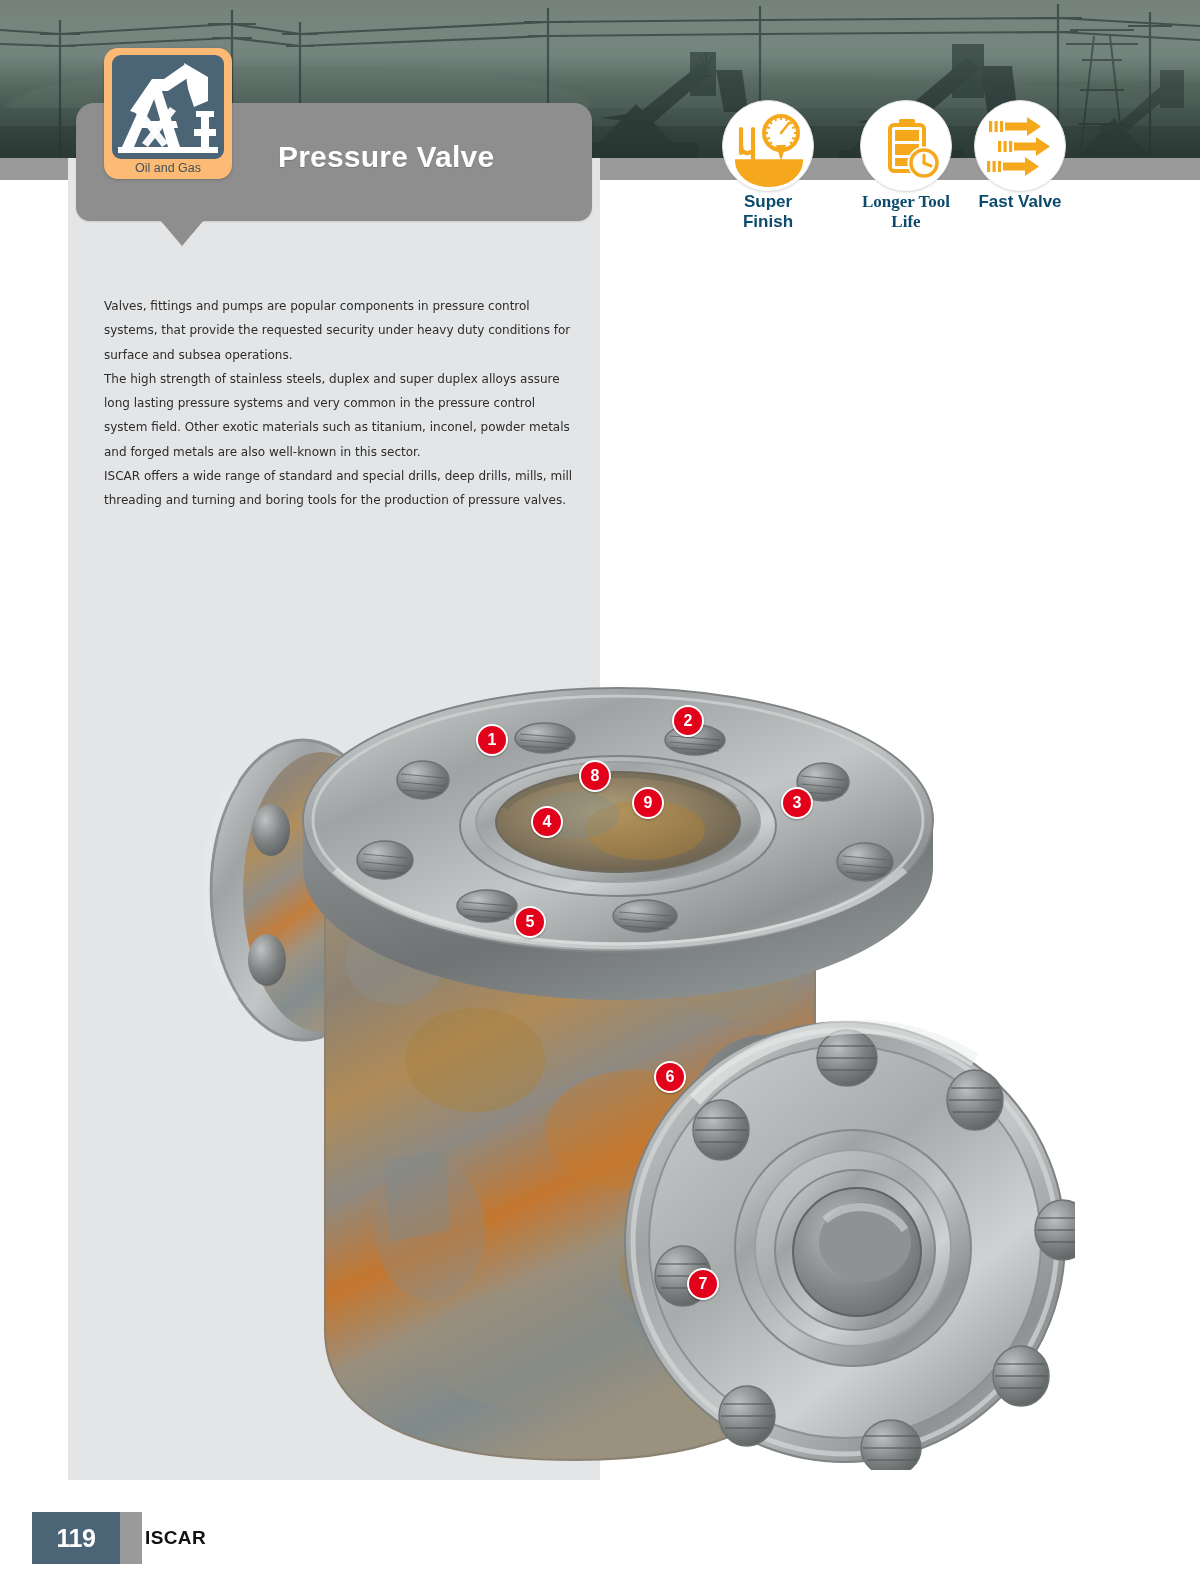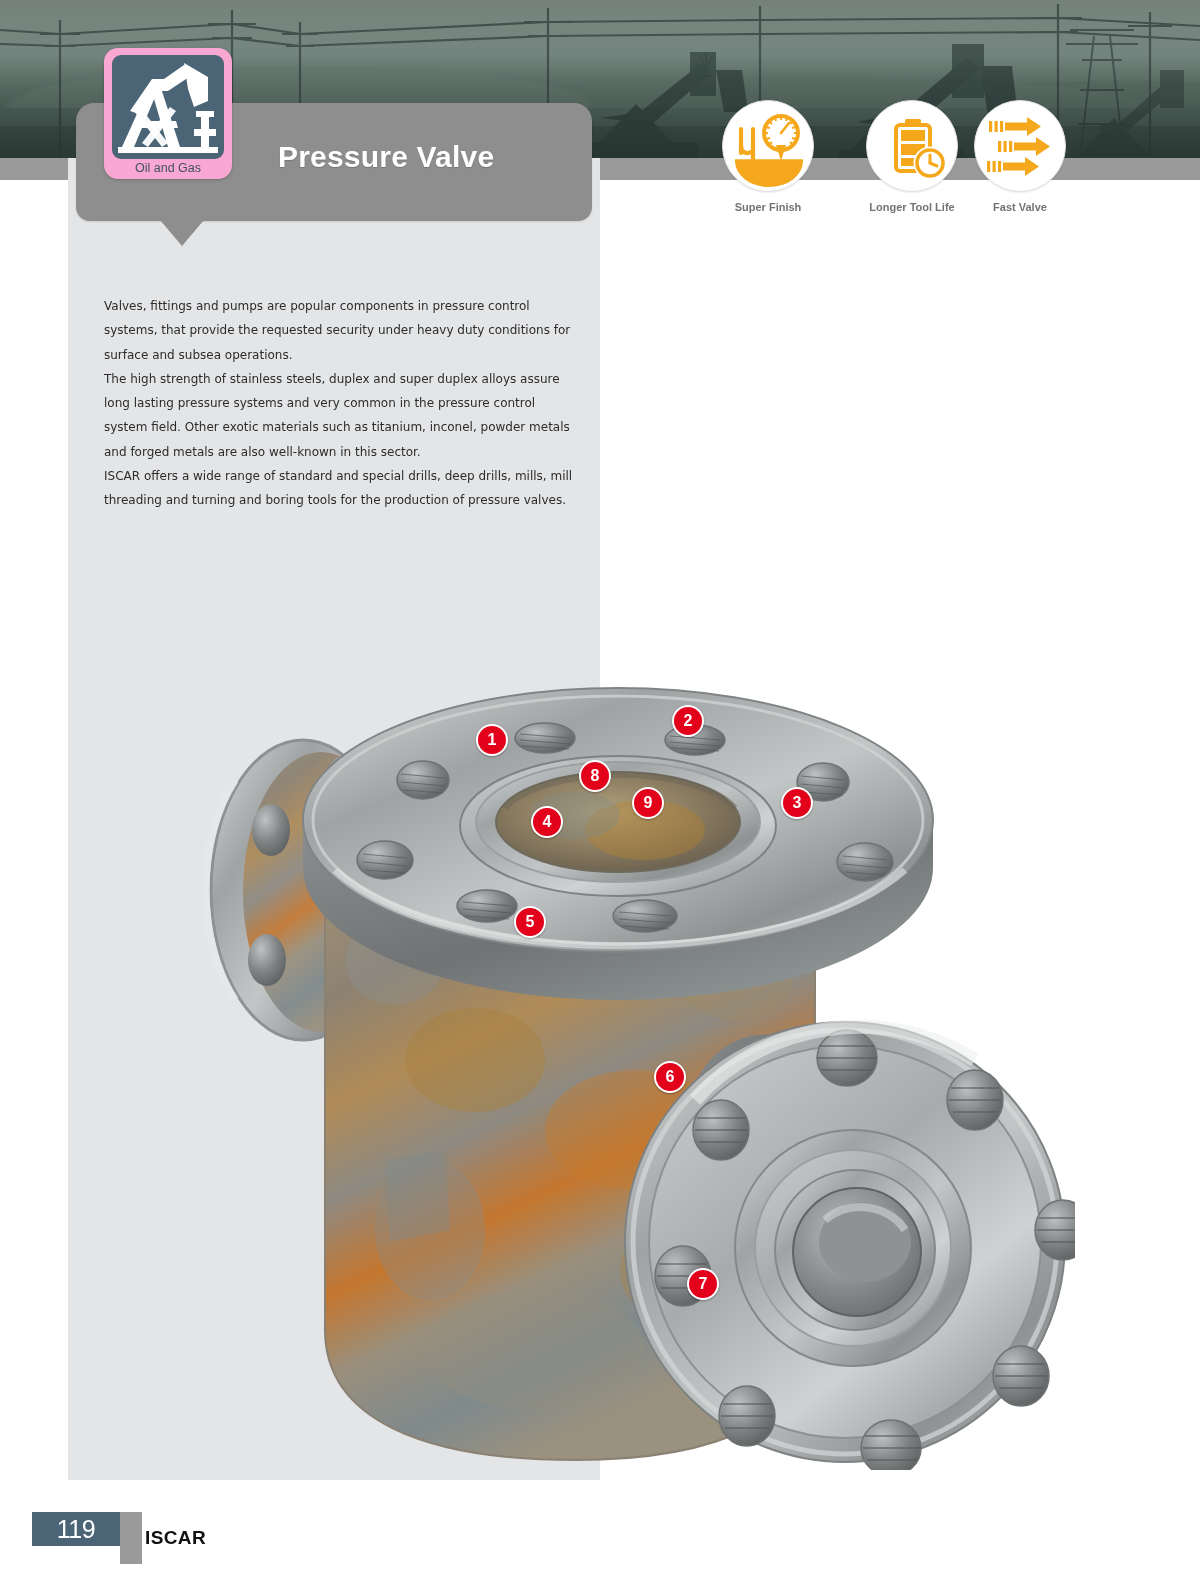--- a/index.html
+++ b/index.html
@@ -60,21 +60,21 @@
   }
   .callout-title{
     position:absolute; left:278px; top:140px; width:320px;
     font-size:30px; font-weight:bold; color:#ffffff; letter-spacing:.2px;
     text-shadow: 0 1px 1px rgba(0,0,0,.18);
   }
 
   
   .logo-box{
     position:absolute; left:104px; top:48px; width:128px; height:131px;
-    background:#f9a8d4; border-radius:14px;
+    background:#fdba74; border-radius:14px;
     box-shadow: 0 1px 3px rgba(0,0,0,.22);
     overflow:hidden;
   }
   .logo-art{
     position:absolute; left:8px; top:7px; width:112px; height:104px;
     background:#4b6577; border-radius:9px; overflow:hidden;
   }
   .logo-caption{
     position:absolute; left:0; bottom:4px; width:100%;
     text-align:center; font-size:12.5px; color:#41525c; font-weight:normal;
@@ -85,47 +85,47 @@
     position:absolute; left:712px; top:100px; width:372px; height:145px;
   }
   .feature{ position:absolute; top:0; width:100px; text-align:center; }
   .feature .circle{
     width:92px; height:92px; margin:0 auto; border-radius:50%;
     background:#ffffff; border:1px solid #e0e0e0;
     box-shadow:0 1px 2px rgba(0,0,0,.08);
     position:relative; overflow:hidden;
   }
   .feature .flabel{
-    margin-top:9px; font-size:11px; font-weight:bold; color:#737373; line-height:1.18;
+    font-size:17px; font-weight:bold; color:#0c4a6e; line-height:1.18;
   }
   #feat-0{ left:6px; }
-  #feat-1{ left:150px; }
+  #feat-1{ left:144px;font-family:Liberation Serif, serif; }
   #feat-2{ left:258px; }
 
   
   .product{ position:absolute; left:175px; top:630px; width:900px; height:840px; }
   .product svg{ width:100%; height:100%; display:block; }
 
   
   .badge{
     position:absolute; width:32px; height:32px; border-radius:50%;
     background:#e2001a; border:2.2px solid #ffffff;
     color:#ffffff; font-size:16px; font-weight:bold;
     display:flex; align-items:center; justify-content:center;
     box-shadow:0 1px 2px rgba(0,0,0,.3);
     line-height:1;
   }
 
   
   .footer{ position:absolute; left:0; top:1512px; width:1200px; height:56px; }
   .footer-num{
-    position:absolute; left:32px; top:0; width:88px; height:34px;
+    position:absolute; left:32px; top:0; width:88px; height:52px;
     background:#4b6577; color:#ffffff;
     display:flex; align-items:center; justify-content:center;
-    font-size:25px; font-weight:normal; letter-spacing:-.5px;
+    font-size:25px; font-weight:bold; letter-spacing:-.5px;
   }
   .footer-gap{
     position:absolute; left:120px; top:0; width:22px; height:52px; background:#9a9a9a;
   }
   .footer-brand{
     position:absolute; left:145px; top:0; height:52px;
     display:flex; align-items:center;
     font-size:19px; font-weight:bold; color:#111111; letter-spacing:.4px;
   }
 

